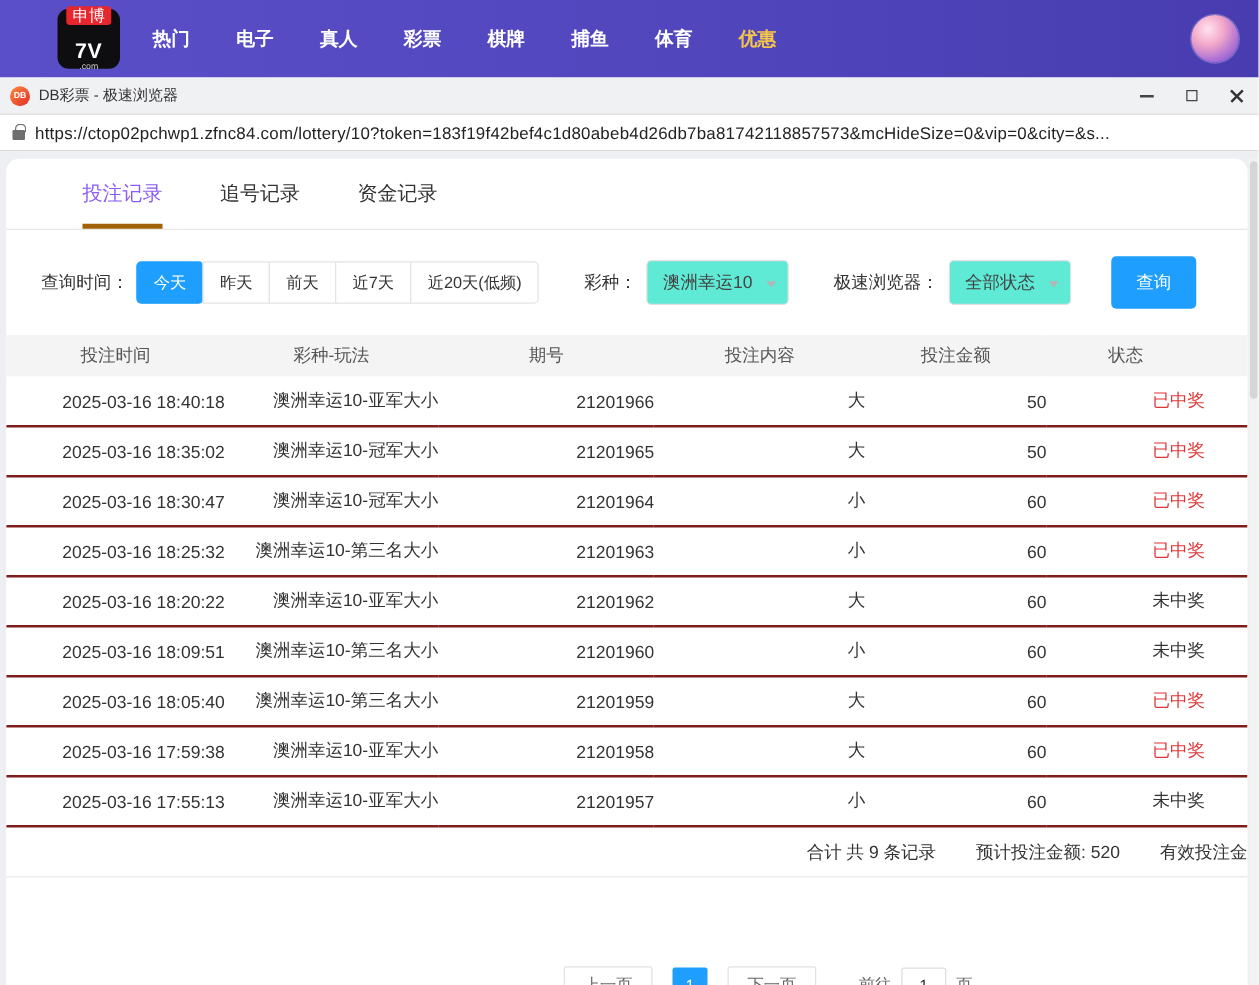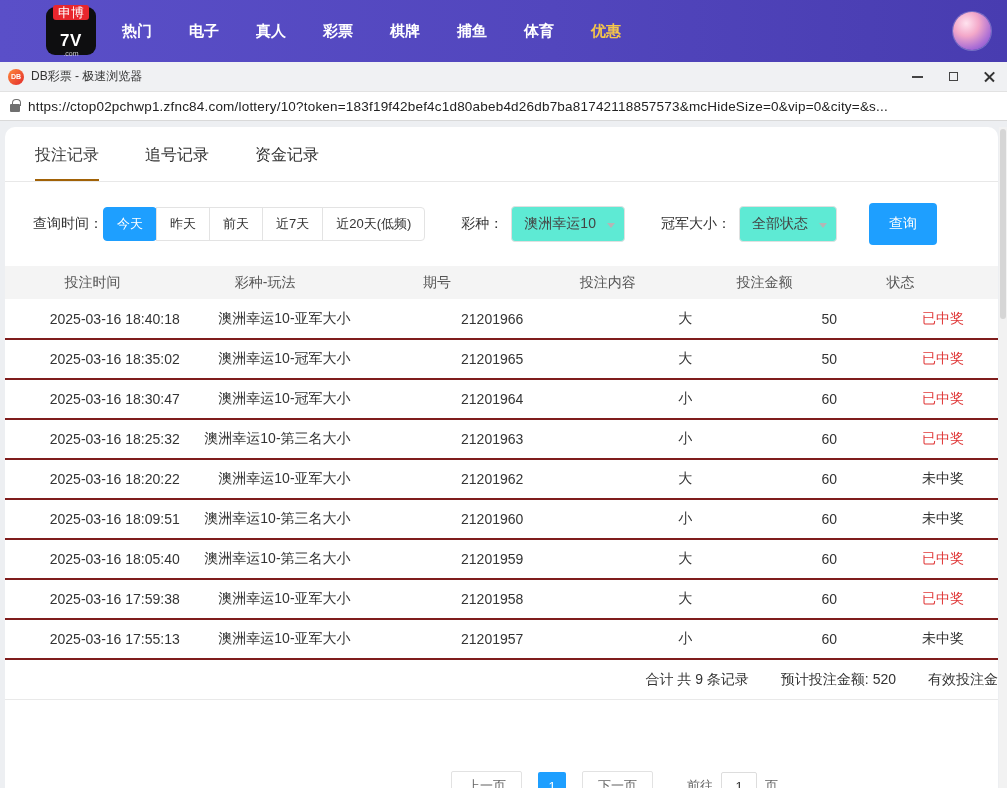--- a/index.html
+++ b/index.html
@@ -44,25 +44,25 @@
 
   
   .content { height:667px; background:#edeff2; position:relative; }
   .panel { position:absolute; left:5px; right:9px; top:6px; bottom:0; background:#fff;
            border-radius:10px 10px 0 0; overflow:hidden; }
   .scrollbar { position:absolute; right:0; top:6px; bottom:0; width:8px; background:#f2f2f2; }
   .scroll-thumb { position:absolute; top:2px; left:1px; width:6px; height:190px; background:#d6d6d6; border-radius:3px; cursor:grab; }
 
   .tabs { display:flex; gap:46px; padding:18px 0 0 30px; border-bottom:1px solid #e8e8e8; }
   .tab { font-size:16px; color:#333; padding-bottom:13px; cursor:pointer; }
-  .tab.active { color:#404040; border-bottom:2px solid #a16207; }
+  .tab.active { color:#8b5cf6; border-bottom:4px solid #a16207;margin-left:31px; }
 
   .filters { display:flex; align-items:center; padding:21px 0 21px 28px; white-space:nowrap; }
   .f-label { font-size:14px; color:#333; }
-  .seg { display:flex; }
+  .seg { display:flex; margin-left:6px; }
   .seg-btn { height:34px; padding:0 13px; font-size:13px; color:#333; background:#fff;
              border:1px solid #e3e3e3; margin-left:-1px; cursor:pointer; font-family:inherit; }
   .seg-btn:first-child { margin-left:0; border-radius:4px 0 0 4px; }
   .seg-btn:last-child { border-radius:0 4px 4px 0; }
   .seg-btn.active { background:#1E9FFF; border-color:#1E9FFF; color:#fff; border-radius:4px; }
   .ml36 { margin-left:36px; }
   .select { height:36px; border:1px solid #e0e0e0; border-radius:4px; display:flex; align-items:center;
             padding:0 28px 0 12px; font-size:14px; color:#444; position:relative; margin-left:8px; background:#5eead4; cursor:pointer; }
   .caret { position:absolute; right:9px; top:16px; width:0; height:0;
            border-left:4px solid transparent; border-right:4px solid transparent; border-top:5px solid #b5b5b5; }
@@ -151,21 +151,21 @@
           <button class="seg-btn">昨天</button>
           <button class="seg-btn">前天</button>
           <button class="seg-btn">近7天</button>
           <button class="seg-btn">近20天(低频)</button>
         </div>
         <span class="f-label ml36">彩种：</span>
         <div class="select">
           <span>澳洲幸运10</span>
           <span class="caret"></span>
         </div>
-        <span class="f-label ml36">冠军大小：</span>
+        <span class="f-label ml36">极速浏览器：</span>
         <div class="select">
           <span>全部状态</span>
           <span class="caret"></span>
         </div>
         <button class="search-btn">查询</button>
       </div>
 
       <table>
         <colgroup>
           <col style="width:17.6%">

